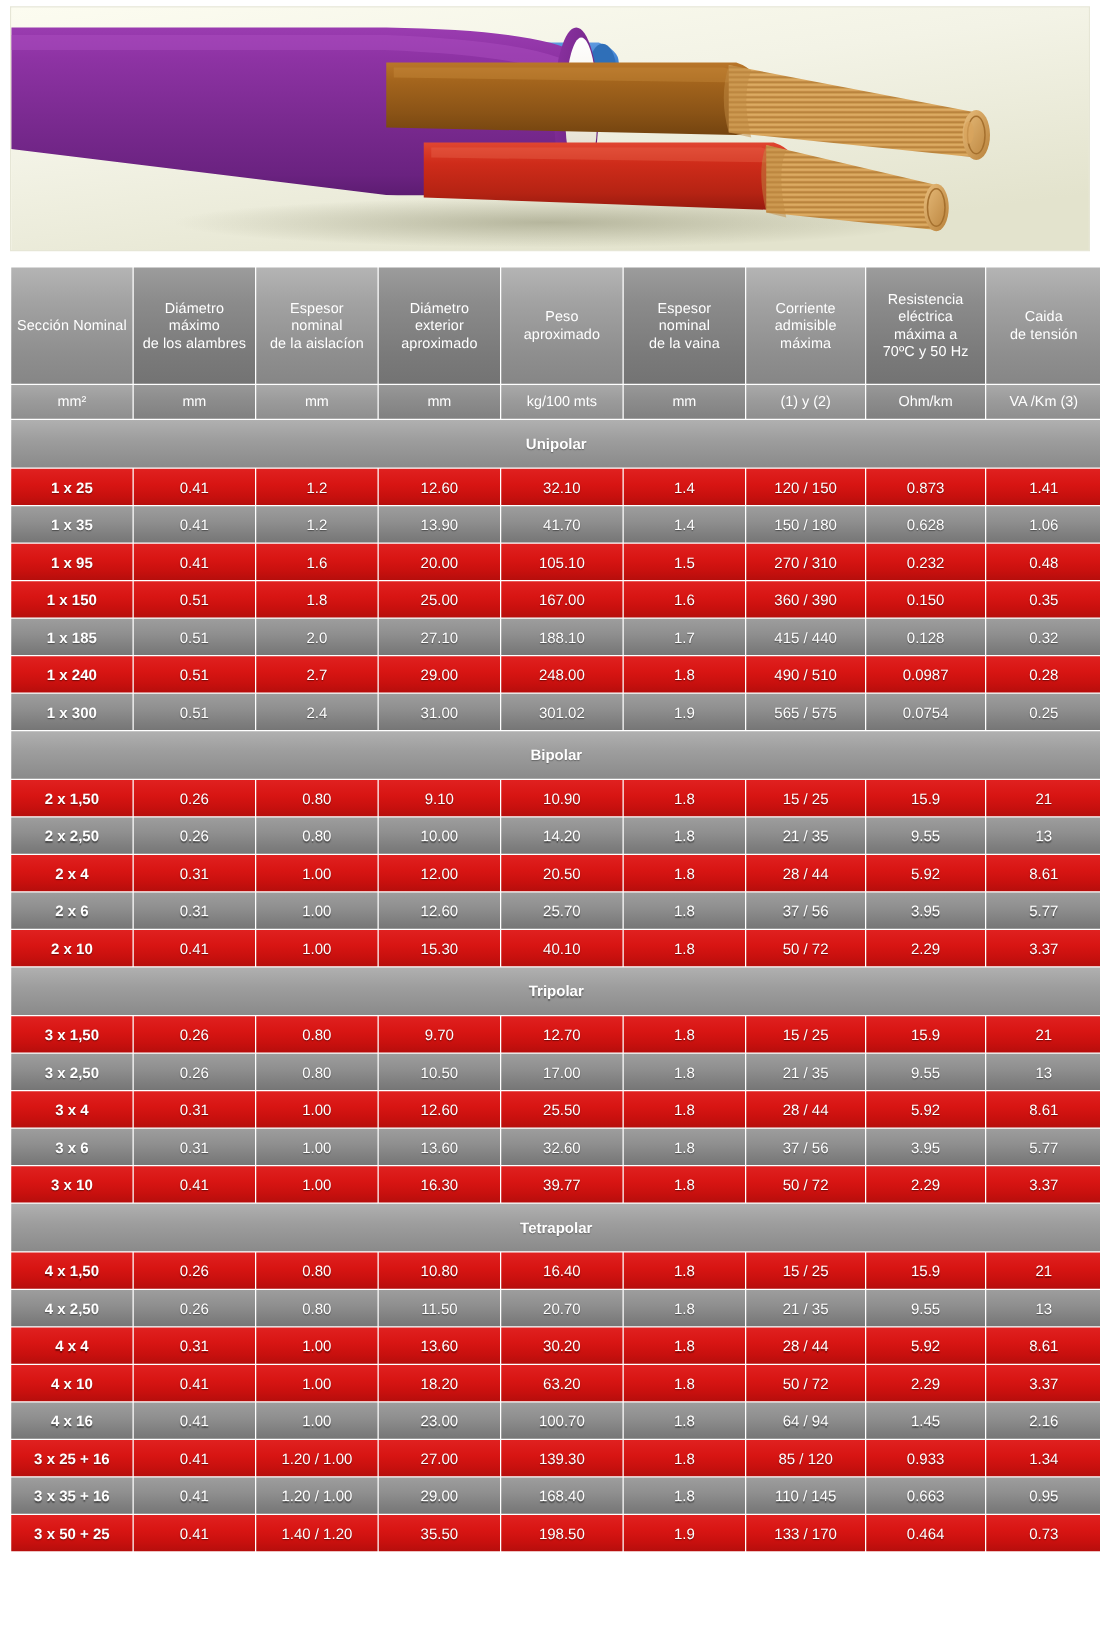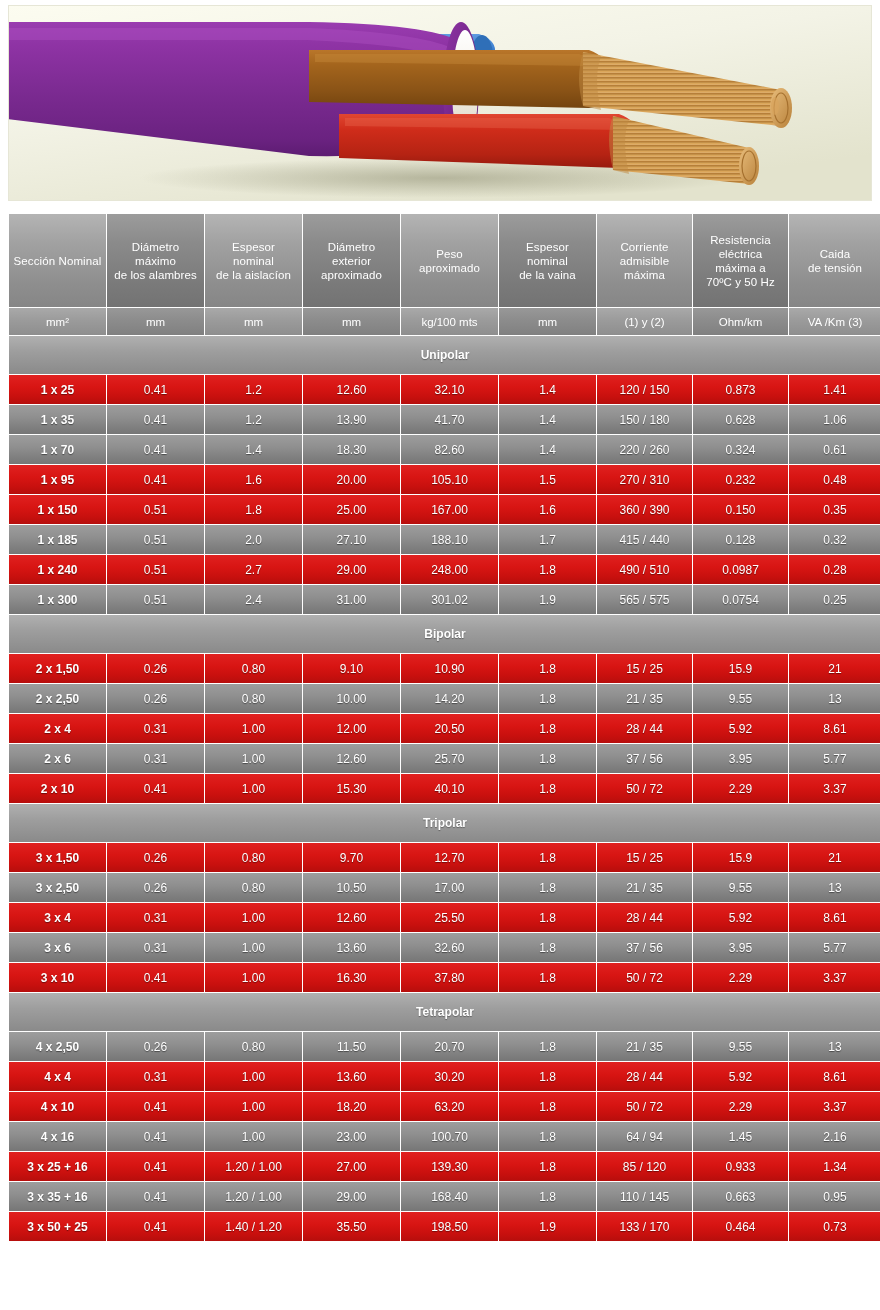--- a/index.html
+++ b/index.html
@@ -276,31 +276,20 @@
             <td class="first">1 x 35</td>
             <td>0.41</td>
             <td>1.2</td>
             <td>13.90</td>
             <td>41.70</td>
             <td>1.4</td>
             <td>150 / 180</td>
             <td>0.628</td>
             <td>1.06</td>
           </tr>
-          <tr class="data gray">
-            <td class="first">1 x 70</td>
-            <td>0.41</td>
-            <td>1.4</td>
-            <td>18.30</td>
-            <td>82.60</td>
-            <td>1.4</td>
-            <td>220 / 260</td>
-            <td>0.324</td>
-            <td>0.61</td>
-          </tr>
           <tr class="data red">
             <td class="first">1 x 95</td>
             <td>0.41</td>
             <td>1.6</td>
             <td>20.00</td>
             <td>105.10</td>
             <td>1.5</td>
             <td>270 / 310</td>
             <td>0.232</td>
             <td>0.48</td>
@@ -452,28 +441,39 @@
             <td>1.8</td>
             <td>37 / 56</td>
             <td>3.95</td>
             <td>5.77</td>
           </tr>
           <tr class="data red">
             <td class="first">3 x 10</td>
             <td>0.41</td>
             <td>1.00</td>
             <td>16.30</td>
-            <td>37.80</td>
+            <td>39.77</td>
             <td>1.8</td>
             <td>50 / 72</td>
             <td>2.29</td>
             <td>3.37</td>
           </tr>
           <tr class="section">
             <td colspan="9">Tetrapolar</td>
+          </tr>
+          <tr class="data red">
+            <td class="first">4 x 1,50</td>
+            <td>0.26</td>
+            <td>0.80</td>
+            <td>10.80</td>
+            <td>16.40</td>
+            <td>1.8</td>
+            <td>15 / 25</td>
+            <td>15.9</td>
+            <td>21</td>
           </tr>
           <tr class="data gray">
             <td class="first">4 x 2,50</td>
             <td>0.26</td>
             <td>0.80</td>
             <td>11.50</td>
             <td>20.70</td>
             <td>1.8</td>
             <td>21 / 35</td>
             <td>9.55</td>

